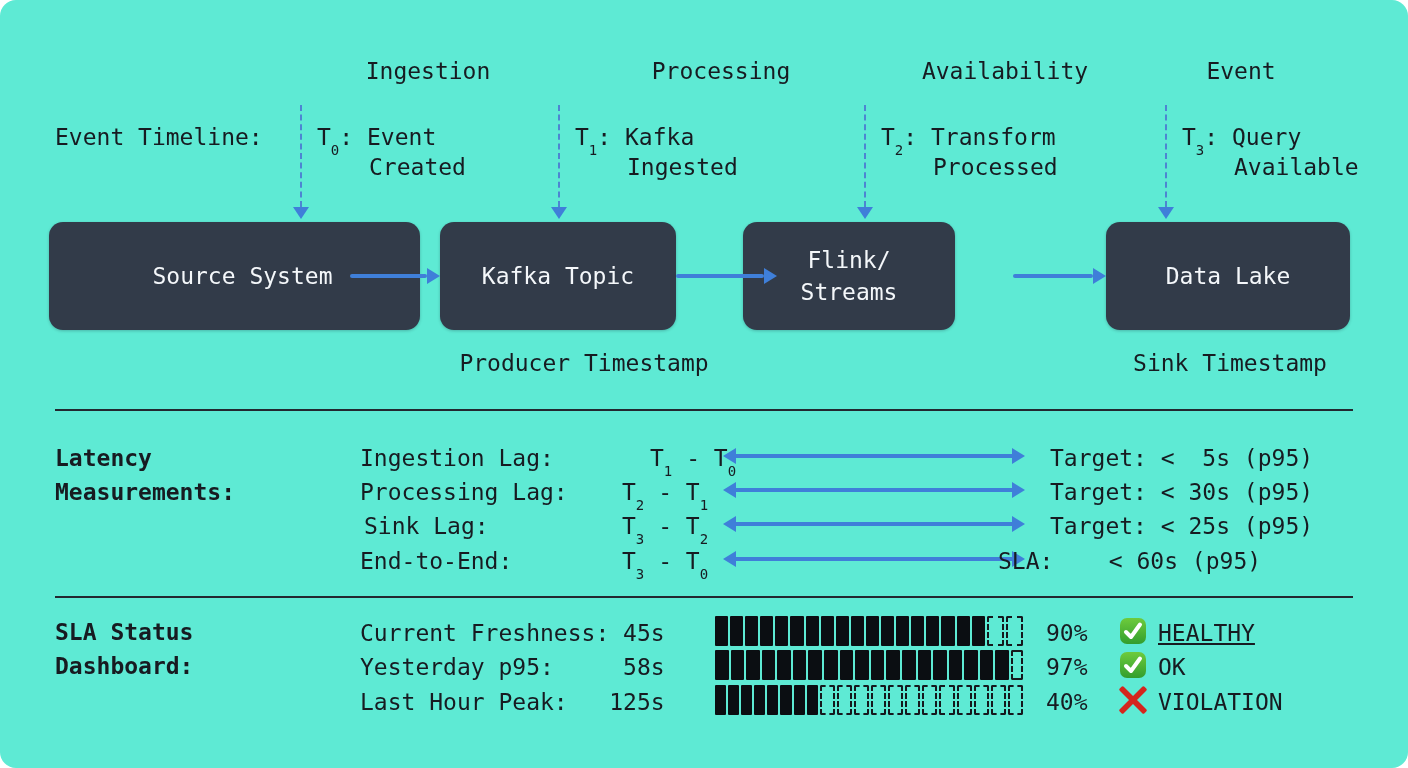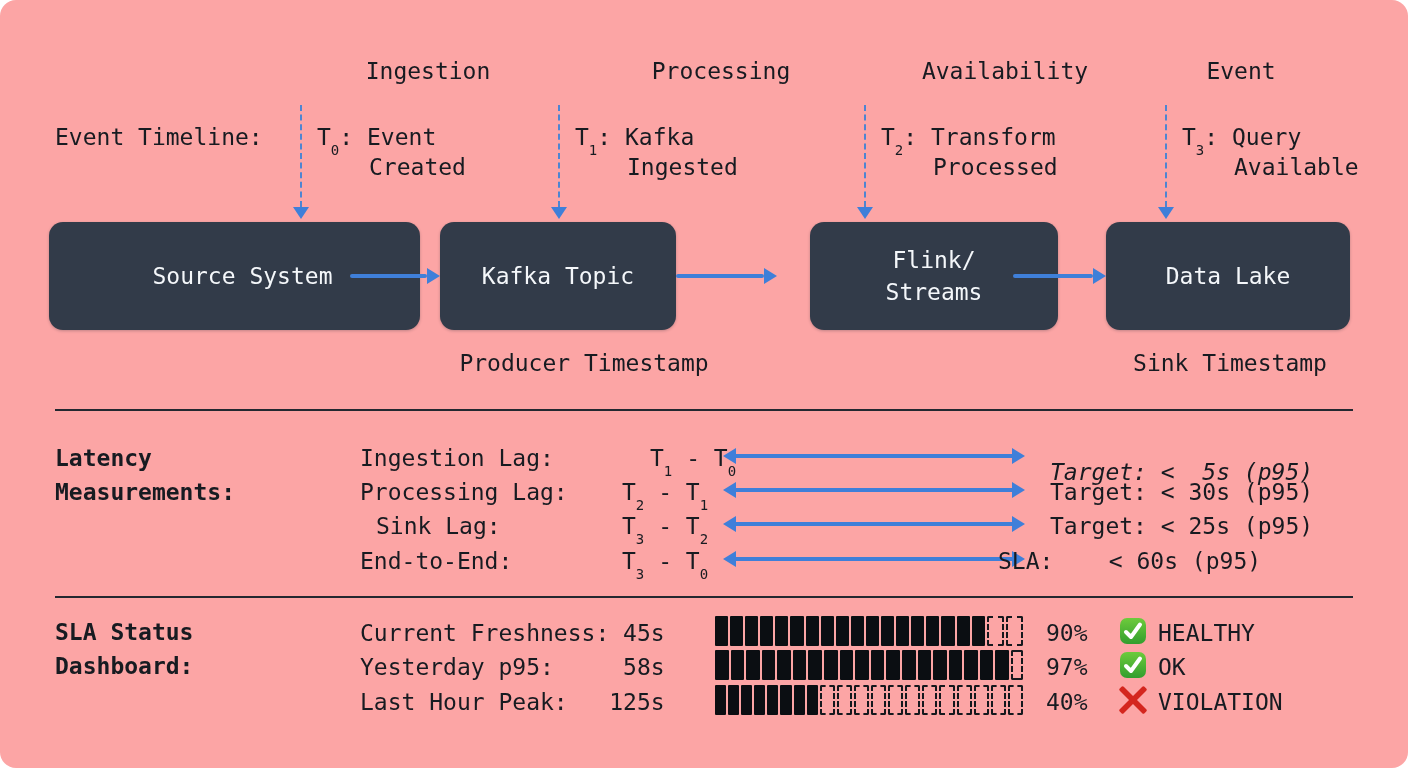--- a/index.html
+++ b/index.html
@@ -1,21 +1,21 @@
 <!DOCTYPE html>
 <html><head>
 <meta charset="utf-8">
 <style>
   html,body{margin:0;padding:0;}
   body{
     width:1408px;height:768px;position:relative;background:#ffffff;
     font-family:"DejaVu Sans Mono","Liberation Mono",monospace;
     color:#171b21;overflow:hidden;
   }
-  .card{position:absolute;inset:0;background:#fca5a5;border-radius:16px;overflow:hidden;}
+  .card{position:absolute;inset:0;background:#5eead4;border-radius:16px;overflow:hidden;}
   .txt{position:absolute;font-size:23px;line-height:30px;white-space:pre;}
   .bold{font-weight:bold;}
   .center{transform:translateX(-50%);}
   .tsub{font-size:14px;position:relative;top:4px;line-height:0;}
   
   .node{
     position:absolute;top:222px;height:108px;background:#323b49;border-radius:14px;
     color:#f4f7fa;display:flex;flex-direction:column;align-items:center;justify-content:center;
     font-size:23px;line-height:32px;box-shadow:0 1px 3px rgba(20,30,45,.25);
   }
@@ -65,21 +65,21 @@
   <div class="txt" style="left:575px;top:122px;"><span>T</span><sub class="tsub">1</sub><span>: Kafka</span><br><span style="padding-left:52px;">Ingested</span></div>
   <div class="txt" style="left:881px;top:122px;"><span>T</span><sub class="tsub">2</sub><span>: Transform</span><br><span style="padding-left:52px;">Processed</span></div>
   <div class="txt" style="left:1182px;top:122px;"><span>T</span><sub class="tsub">3</sub><span>: Query</span><br><span style="padding-left:52px;">Available</span></div>
 
   <div class="node" style="left:49px;width:355px;padding-left:16px;">
       <div class="node-line">Source System</div>
     </div>
   <div class="node" style="left:440px;width:236px;">
       <div class="node-line">Kafka Topic</div>
     </div>
-  <div class="node" style="left:810px;width:248px;">
+  <div class="node" style="left:743px;width:212px;">
       <div class="node-line">Flink/</div>
       <div class="node-line">Streams</div>
     </div>
   <div class="node" style="left:1106px;width:244px;">
       <div class="node-line">Data Lake</div>
     </div>
 
   <div class="hline" style="left:350px;width:77px;"></div>
   <div class="hhead" style="left:427px;"></div>
   <div class="hline" style="left:676px;width:88px;"></div>
@@ -95,32 +95,32 @@
   <div class="txt bold" style="left:55px;top:443px;">Latency</div>
   <div class="txt" style="left:360px;top:443px;">Ingestion Lag:</div>
 
   <div class="txt bold" style="left:55px;top:477px;">Measurements:</div>
   <div class="txt" style="left:622px;top:443px;margin-left:28px;"><span>T</span><sub class="tsub">1</sub><span> - </span><span>T</span><sub class="tsub">0</sub></div>
   <div class="darrow" style="left:723px;top:448px;">
       <div class="dline"></div>
       <div class="dhead-l"></div>
       <div class="dhead-r"></div>
     </div>
-  <div class="txt" style="left:1050px;top:457px;font-style:italic;">Target: &lt;  5s (p95)</div>
+  <div class="txt" style="left:1050px;top:443px;">Target: &lt;  5s (p95)</div>
 
   <div class="txt" style="left:360px;top:477px;">Processing Lag:</div>
   <div class="txt" style="left:622px;top:477px;"><span>T</span><sub class="tsub">2</sub><span> - </span><span>T</span><sub class="tsub">1</sub></div>
   <div class="darrow" style="left:723px;top:482px;">
       <div class="dline"></div>
       <div class="dhead-l"></div>
       <div class="dhead-r"></div>
     </div>
   <div class="txt" style="left:1050px;top:477px;">Target: &lt; 30s (p95)</div>
 
-  <div class="txt" style="left:376px;top:511px;">Sink Lag:</div>
+  <div class="txt" style="left:364px;top:511px;">Sink Lag:</div>
   <div class="txt" style="left:622px;top:511px;"><span>T</span><sub class="tsub">3</sub><span> - </span><span>T</span><sub class="tsub">2</sub></div>
   <div class="darrow" style="left:723px;top:516px;">
       <div class="dline"></div>
       <div class="dhead-l"></div>
       <div class="dhead-r"></div>
     </div>
   <div class="txt" style="left:1050px;top:511px;">Target: &lt; 25s (p95)</div>
 
   <div class="txt" style="left:360px;top:546px;">End-to-End:</div>
   <div class="txt" style="left:622px;top:546px;text-align:right;"><span>T</span><sub class="tsub">3</sub><span> - </span><span>T</span><sub class="tsub">0</sub></div>
@@ -165,21 +165,21 @@
         <defs>
           <linearGradient id="gg" x1="0" y1="0" x2="0" y2="1">
             <stop offset="0" stop-color="#6ecb3c"></stop>
             <stop offset="1" stop-color="#329e2e"></stop>
           </linearGradient>
         </defs>
         <rect x="1" y="1" width="26" height="26" rx="7" fill="url(#gg)"></rect>
         <path d="M7 15 L12 20 L21 7.5" fill="none" stroke="#ffffff" stroke-width="4" stroke-linecap="round" stroke-linejoin="round"></path>
       </svg>
   </div>
-  <div class="txt" style="left:1158px;top:618px;">HEALTHY</div>
+  <div class="txt" style="left:1158px;top:618px;text-decoration:underline;">HEALTHY</div>
 
   <div class="txt" style="left:360px;top:652px;">Yesterday p95:     58s</div>
   <div class="bar" style="top:650px;">
       <div class="cell-f"></div>
       <div class="cell-f"></div>
       <div class="cell-f"></div>
       <div class="cell-f"></div>
       <div class="cell-f"></div>
       <div class="cell-f"></div>
       <div class="cell-f"></div>

